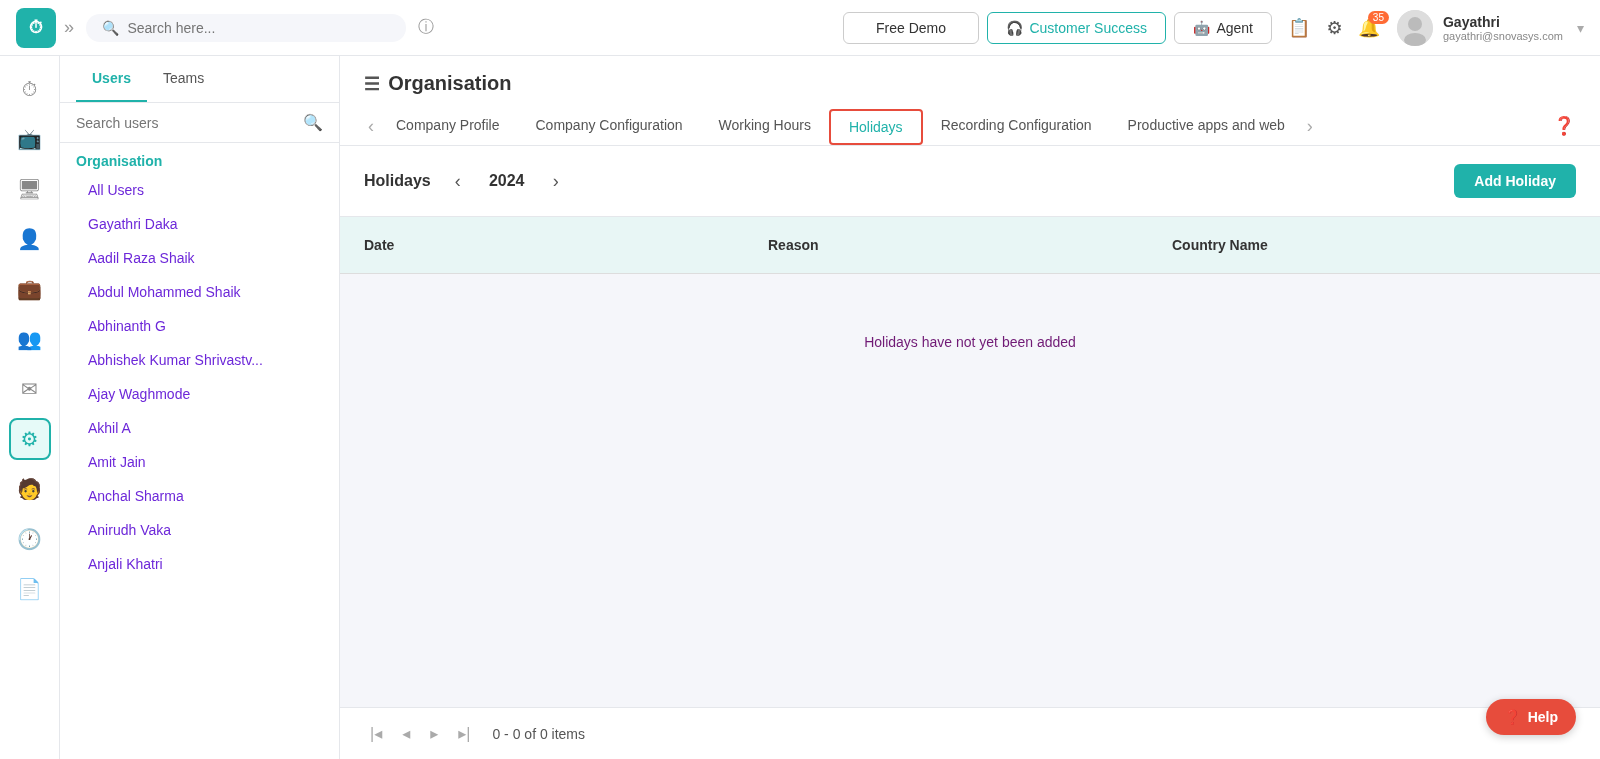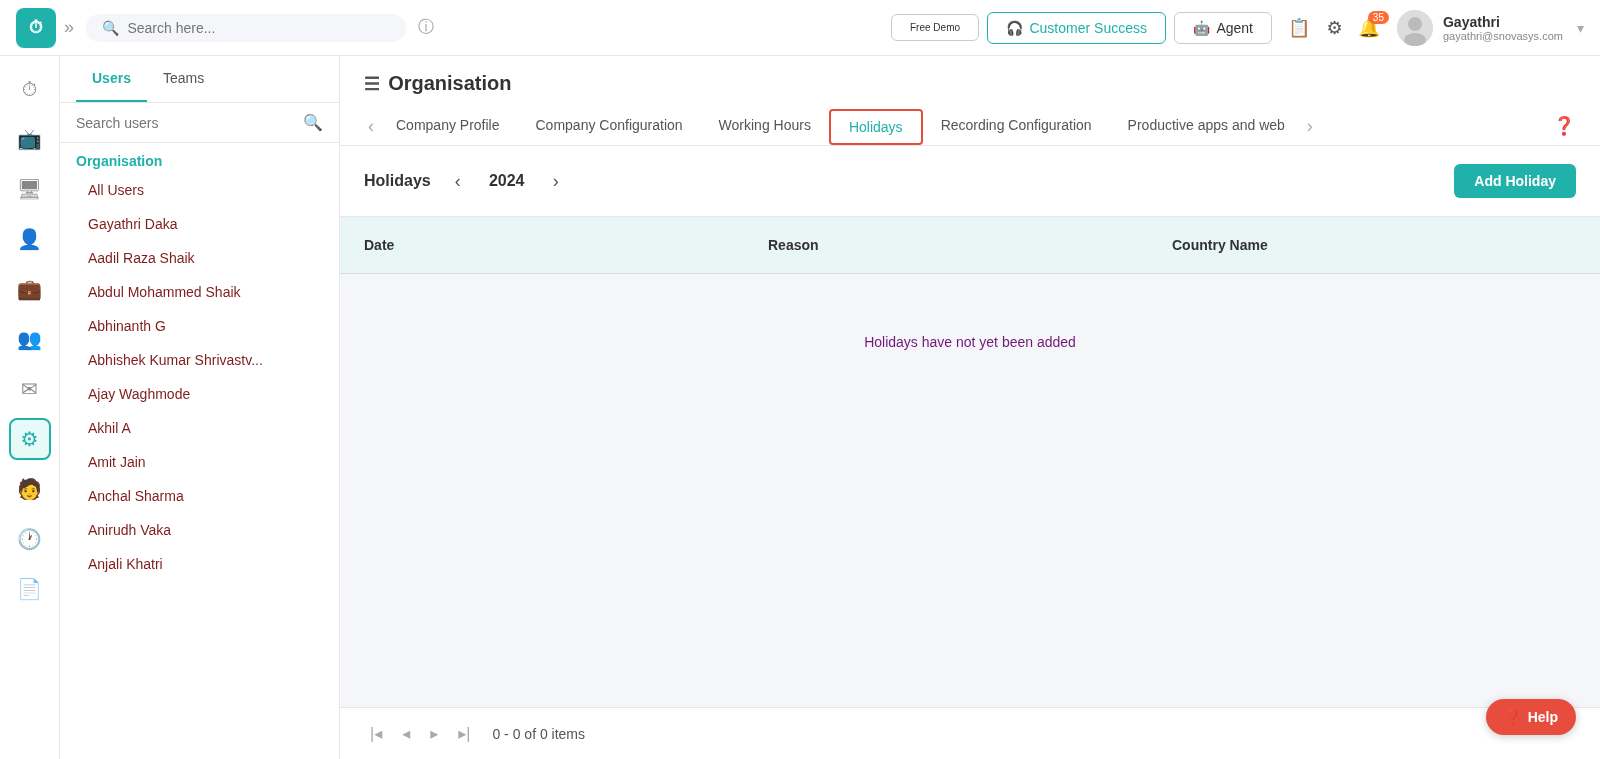--- a/index.html
+++ b/index.html
@@ -17,22 +17,22 @@
     }
     .topnav-more { color: #999; margin-right: 12px; font-size: 18px; cursor: pointer; }
     .topnav-search {
       display: flex; align-items: center; background: #f5f6fa; border-radius: 20px;
       padding: 6px 16px; flex: 1; max-width: 320px; gap: 8px;
     }
     .topnav-search input { border: none; background: transparent; outline: none; font-size: 14px; color: #666; width: 100%; }
     .topnav-info-icon { color: #999; font-size: 16px; margin-left: 12px; cursor: pointer; }
     .topnav-spacer { flex: 1; }
     .topnav-btn {
-      padding: 7px 18px; border-radius: 6px; border: 1px solid #ccc;
-      background: #fff; color: #333; font-size: 10px; cursor: pointer; margin-right: 8px;
+      padding: 7px 32px; border-radius: 6px; border: 1px solid #ccc;
+      background: #fff; color: #333; font-size: 14px; cursor: pointer; margin-right: 8px;
     }
     .topnav-btn-success {
       padding: 7px 18px; border-radius: 6px; border: 1px solid #20b2aa;
       background: #fff; color: #20b2aa; font-size: 14px; cursor: pointer; margin-right: 8px; display: flex; align-items: center; gap: 6px;
     }
     .topnav-agent-btn {
       padding: 7px 18px; border-radius: 6px; border: 1px solid #ccc;
       background: #fff; color: #333; font-size: 14px; cursor: pointer; margin-right: 16px; display: flex; align-items: center; gap: 6px;
     }
     .topnav-icons { display: flex; align-items: center; gap: 16px; margin-right: 16px; }
@@ -80,21 +80,21 @@
     .users-tab.active { color: #20b2aa; border-bottom-color: #20b2aa; font-weight: 600; }
     .users-search {
       display: flex; align-items: center; padding: 10px 16px; border-bottom: 1px solid #e5e7eb; gap: 8px;
     }
     .users-search input {
       border: none; background: transparent; outline: none; font-size: 14px; color: #666; flex: 1;
     }
     .users-search .search-icon { color: #aaa; font-size: 16px; }
     .users-list { overflow-y: auto; flex: 1; }
     .users-list-group { padding: 10px 16px 4px; color: #20b2aa; font-weight: 600; font-size: 14px; cursor: pointer; }
-    .users-list-item { padding: 9px 16px 9px 28px; font-size: 14px; color: #7f1d1d; cursor: pointer; }
+    .users-list-item { padding: 9px 16px 9px 28px; font-size: 14px; color: #6d28d9; cursor: pointer; }
 
     
     .main-content { flex: 1; display: flex; flex-direction: column; overflow: hidden; }
 
     
     .org-header {
       background: #fff; padding: 16px 24px 0; border-bottom: 1px solid #e5e7eb;
     }
     .org-title {
       display: flex; align-items: center; gap: 8px; font-size: 20px; font-weight: 600;

